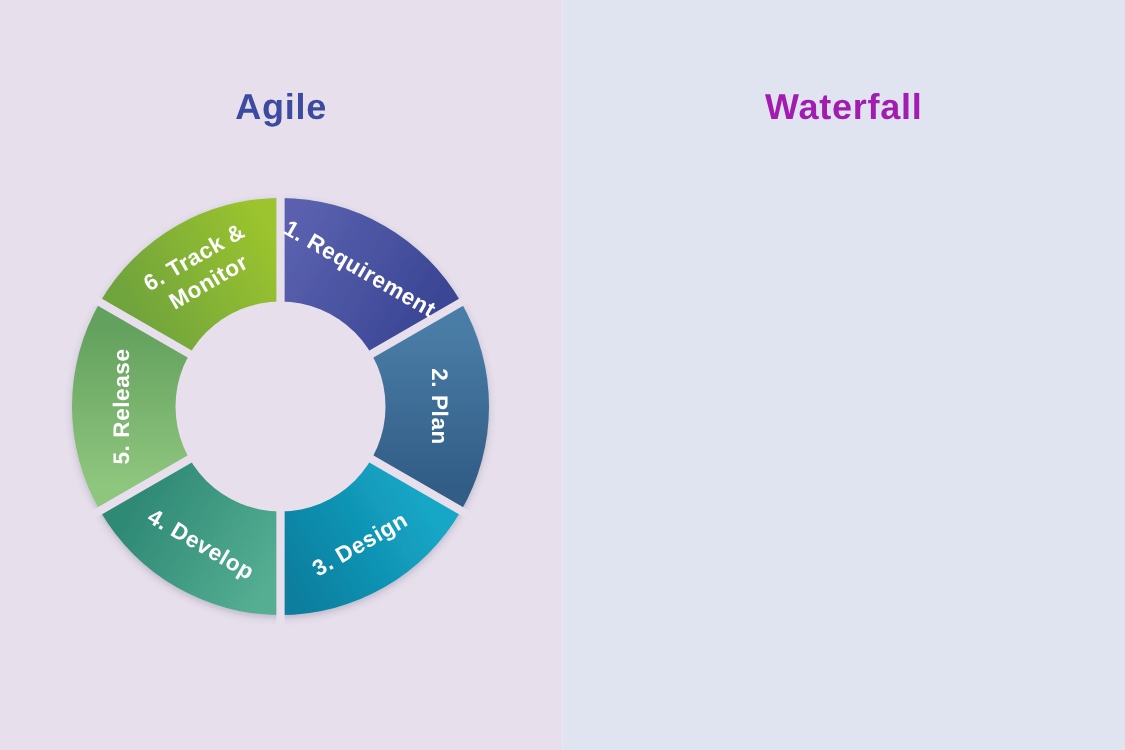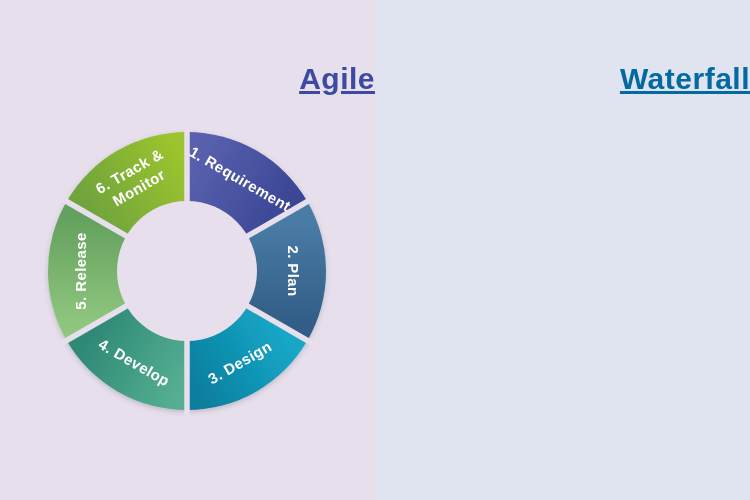--- a/index.html
+++ b/index.html
@@ -4,21 +4,21 @@
 <style>
   html,body{margin:0;padding:0;}
   body{font-family:"Liberation Sans",sans-serif;}
   .canvas{
     position:relative;width:750px;height:500px;overflow:hidden;
     display:flex;
   }
   .panel{position:relative;width:375px;height:500px;}
   .panel-title{
     position:absolute;top:42px;left:0;width:100%;
-    text-align:right;font-size:30px;font-weight:bold;letter-spacing:.5px;text-decoration:underline;
+    text-align:center;font-size:24px;font-weight:bold;letter-spacing:.5px;
   }
   .donut-wrap{position:absolute;left:37px;top:121px;width:300px;height:300px;}
   .donut-wrap svg{display:block;width:300px;height:300px;}
   .donut-label{
     fill:#ffffff;font-family:"Liberation Sans",sans-serif;
     font-size:15px;font-weight:600;letter-spacing:.4px;
   }
 </style>
 </head>
 <body>
@@ -77,17 +77,17 @@
           <text transform="translate(256.00,150.00) rotate(90)" text-anchor="middle" class="donut-label"><tspan x="0" y="5">2. Plan</tspan></text>
           <text transform="translate(203.00,241.80) rotate(-30)" text-anchor="middle" class="donut-label"><tspan x="0" y="5">3. Design</tspan></text>
           <text transform="translate(97.00,241.80) rotate(30)" text-anchor="middle" class="donut-label"><tspan x="0" y="5">4. Develop</tspan></text>
           <text transform="translate(44.00,150.00) rotate(-90)" text-anchor="middle" class="donut-label"><tspan x="0" y="5">5. Release</tspan></text>
           <text transform="translate(97.00,58.20) rotate(-30)" text-anchor="middle" class="donut-label"><tspan x="0" y="-4">6. Track &amp;</tspan><tspan x="0" y="15">Monitor</tspan></text>
         </svg>
       </div>
   </section>
 
   <section class="panel" id="waterfall-panel" style="background: rgb(223, 228, 240);">
-    <h1 class="panel-title" style="color: #0369a1;">Waterfall</h1>
+    <h1 class="panel-title" style="color: #a21caf;">Waterfall</h1>
 
   </section>
 
 </div>
 
 </body></html>

